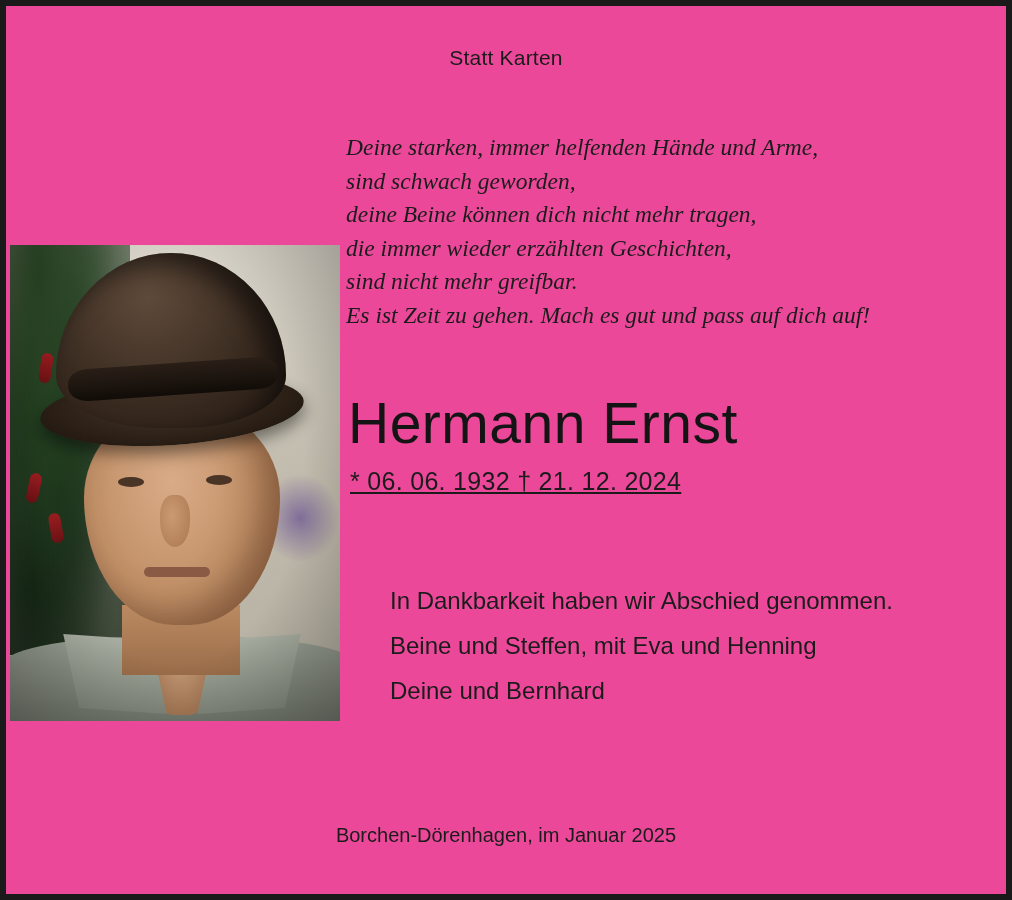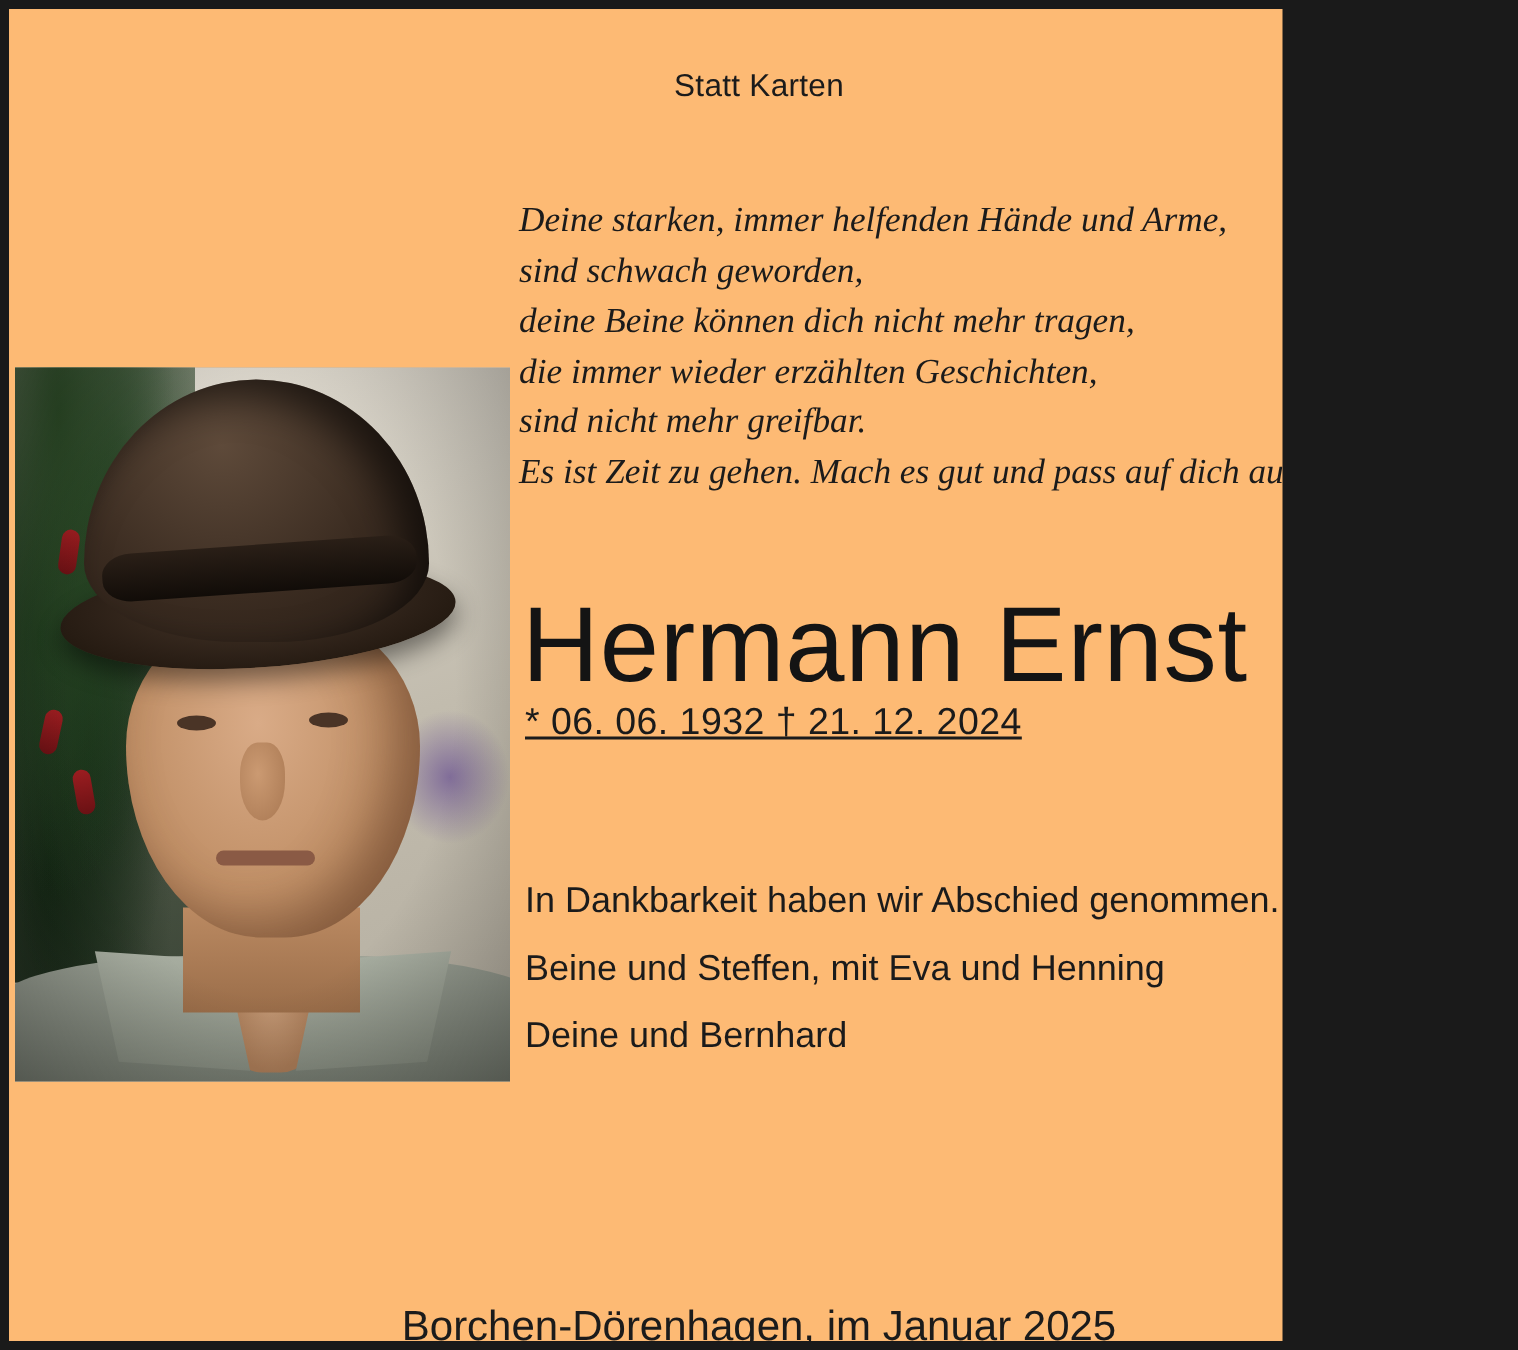--- a/index.html
+++ b/index.html
@@ -10,23 +10,23 @@
     width: 1012px;
     height: 900px;
     background: #1a1a1a;
     font-family: "Liberation Sans", sans-serif;
     overflow: hidden;
   }
   .notice {
     position: absolute;
     left: 6px;
     top: 6px;
-    width: 849px;
+    width: 1000px;
     height: 888px;
-    background: #fdba74;
+    background: #ec4899;
     overflow: hidden;
   }
   .header-line {
     position: absolute;
     top: 40px;
     left: 0;
     width: 1000px;
     text-align: center;
     font-size: 21px;
     color: #1b1b1b;
@@ -203,21 +203,21 @@
     font-style: italic;
     font-size: 23.5px;
     line-height: 33.5px;
     color: #1b1b1b;
     white-space: pre-line;
   }
   .name {
     position: absolute;
     left: 342px;
     top: 384px;
-    font-size: 71px;
+    font-size: 57px;
     color: #141414;
     letter-spacing: 0.5px;
   }
   .dates {
     position: absolute;
     left: 344px;
     top: 461px;
     font-size: 25px;
     color: #1b1b1b;
     letter-spacing: 0.3px;
@@ -225,30 +225,29 @@
   }
   .family {
     position: absolute;
     left: 344px;
     top: 572px;
     width: 650px;
     font-size: 24px;
     line-height: 45px;
     color: #1b1b1b;
   }
-  .family div { white-space: nowrap; }
+  .family div { white-space: nowrap; margin-left: 40px; }
   .place {
     position: absolute;
     left: 0;
     top: 818px;
     width: 1000px;
     text-align: center;
-    font-size: 28px;
-    color: #1b1b1b;
-    margin-top: 44px;
+    font-size: 20px;
+    color: #1b1b1b;
   }
 </style>
 </head>
 <body>
 
 <div class="notice">
 
   <div class="header-line">Statt Karten</div>
 
   <div class="portrait">

